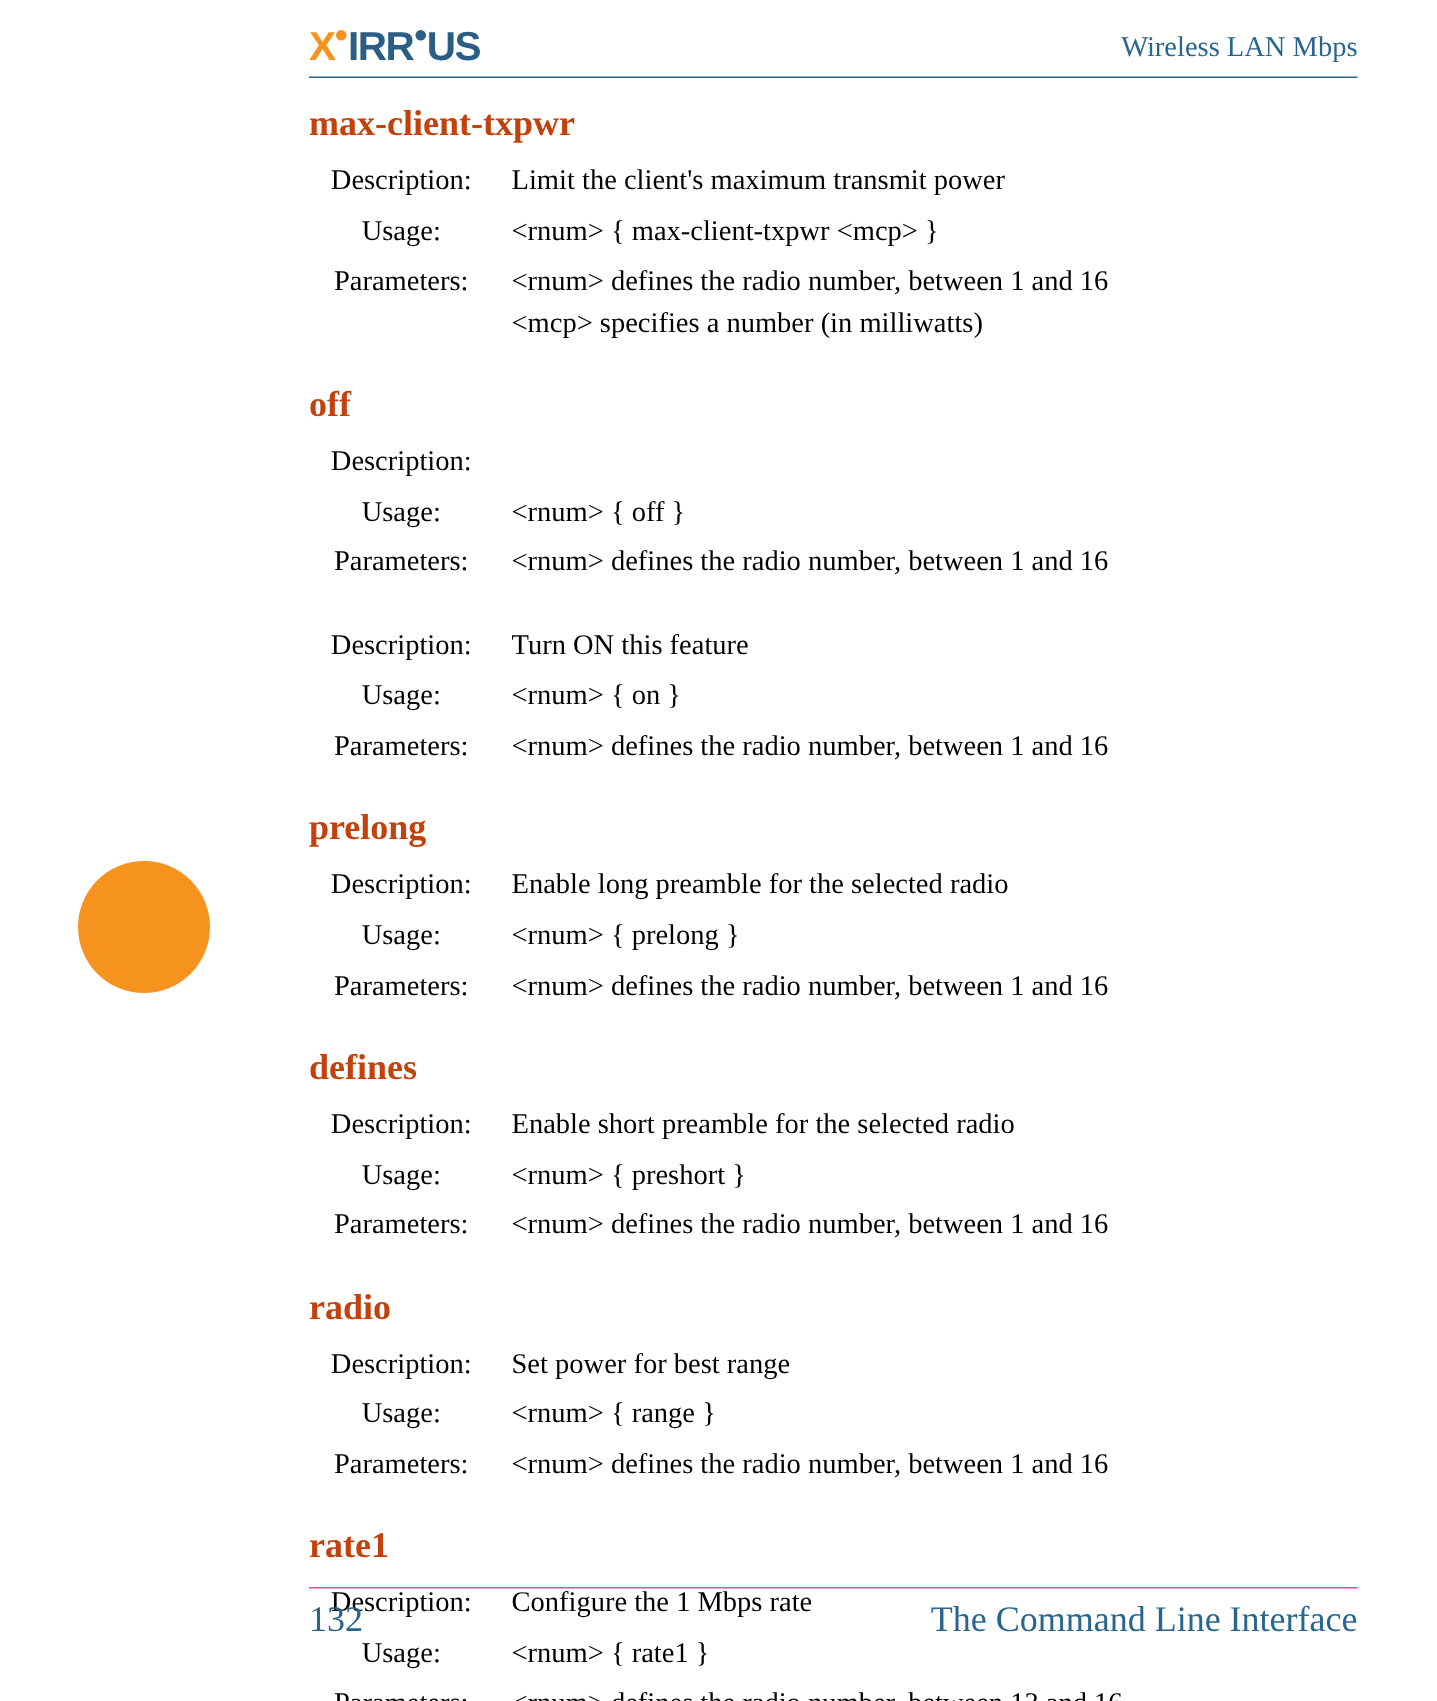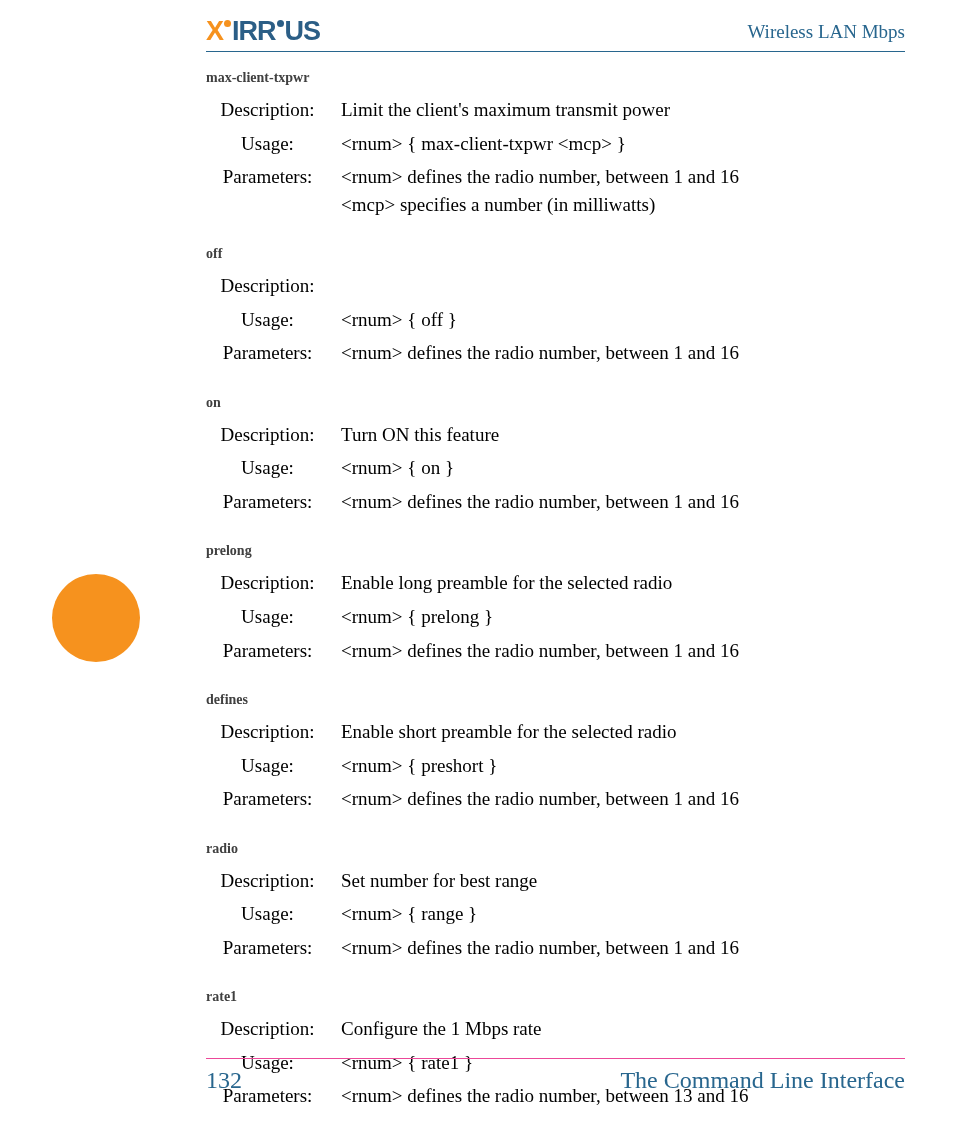--- a/index.html
+++ b/index.html
@@ -62,22 +62,22 @@
       position: absolute;
       top: 70px;
       left: 206px;
       right: 53px;
     }
     .cmd-block {
       margin-bottom: 28px;
     }
     .cmd-name {
       font-weight: bold;
-      font-size: 14px;
-      color: #404040;
+      font-size: 24px;
+      color: #c2410c;
       margin-bottom: 10px;
     }
     .def-row {
       display: flex;
       margin-bottom: 6px;
       font-size: 19px;
       line-height: 1.45;
     }
     .def-label {
       width: 135px;
@@ -157,21 +157,20 @@
       <div class="def-label">Usage:</div>
       <div class="def-value">&lt;rnum&gt; { off }</div>
     </div>
     <div class="def-row">
       <div class="def-label">Parameters:</div>
       <div class="def-value">&lt;rnum&gt; defines the radio number, between 1 and 16</div>
     </div>
   </div>
 
   <div class="cmd-block">
-    <div class="cmd-name">on</div>
     <div class="def-row">
       <div class="def-label">Description:</div>
       <div class="def-value">Turn ON this feature</div>
     </div>
     <div class="def-row">
       <div class="def-label">Usage:</div>
       <div class="def-value">&lt;rnum&gt; { on }</div>
     </div>
     <div class="def-row">
       <div class="def-label">Parameters:</div>
@@ -208,21 +207,21 @@
     <div class="def-row">
       <div class="def-label">Parameters:</div>
       <div class="def-value">&lt;rnum&gt; defines the radio number, between 1 and 16</div>
     </div>
   </div>
 
   <div class="cmd-block">
     <div class="cmd-name">radio</div>
     <div class="def-row">
       <div class="def-label">Description:</div>
-      <div class="def-value">Set number for best range</div>
+      <div class="def-value">Set power for best range</div>
     </div>
     <div class="def-row">
       <div class="def-label">Usage:</div>
       <div class="def-value">&lt;rnum&gt; { range }</div>
     </div>
     <div class="def-row">
       <div class="def-label">Parameters:</div>
       <div class="def-value">&lt;rnum&gt; defines the radio number, between 1 and 16</div>
     </div>
   </div>

